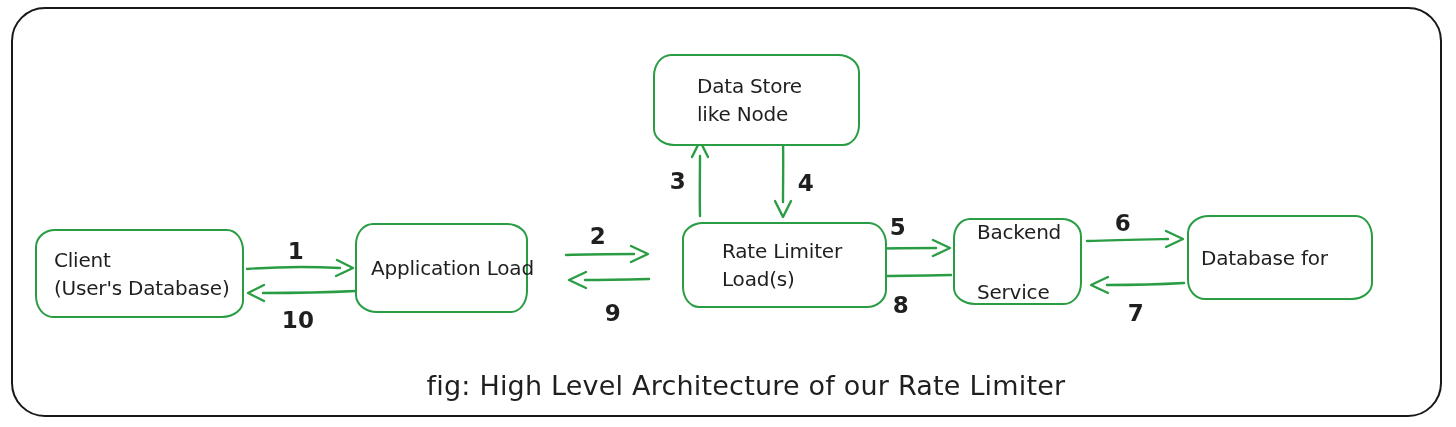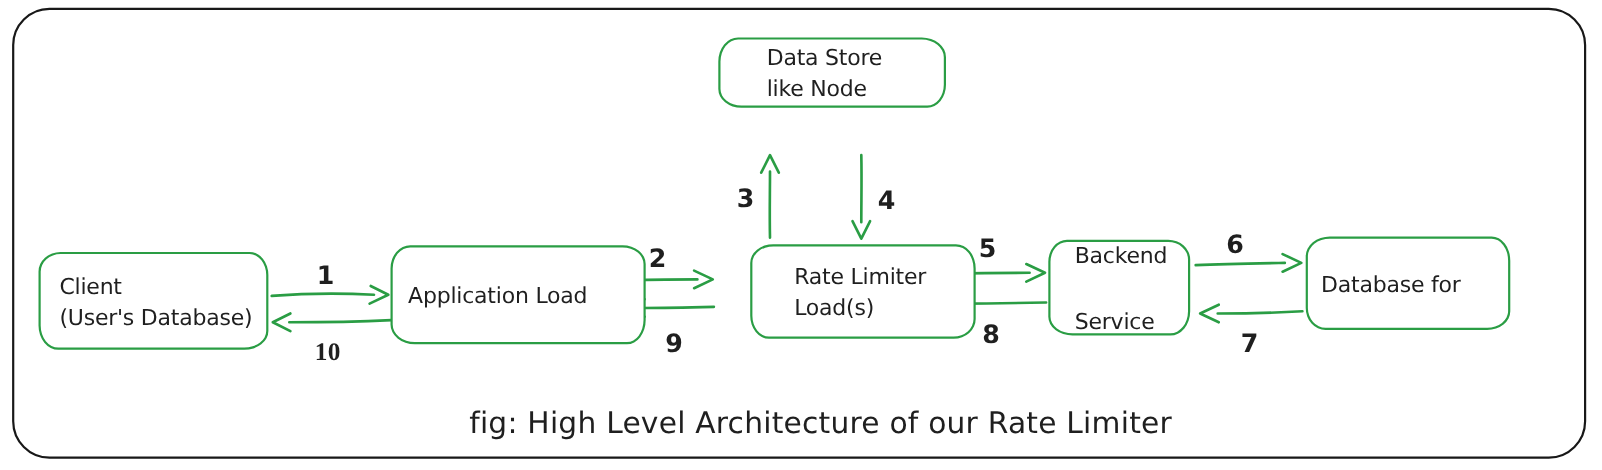--- a/index.html
+++ b/index.html
@@ -112,30 +112,30 @@
       <path d="M1184,283 C1158,284.5 1132,285 1107,285"></path>
       <polyline points="1108,277 1091,285 1108,293"></polyline>
     </g>
   </svg>
 
   <div class="node" style="left:35px; top:229px; width:209px; height:89px; padding-left:17px; border-radius:20px 17px 22px 18px / 18px 21px 17px 22px;justify-content:center;">
     <span class="nline">Client</span>
     <span class="nline">(User's Database)</span>
   </div>
 
-  <div class="node" style="left:355px; top:223px; width:232px; height:90px; padding-left:14px; border-radius:18px 21px 17px 22px / 21px 17px 22px 18px;">
+  <div class="node" style="left:355px; top:223px; width:173px; height:90px; padding-left:14px; border-radius:18px 21px 17px 22px / 21px 17px 22px 18px;">
     <span class="nline">Application Load</span>
   </div>
 
   <div class="node" style="left:650px; top:222px; width:205px; height:86px; padding-left:38px; border-radius:21px 18px 20px 17px / 17px 22px 18px 21px;margin-left:32px;">
     <span class="nline">Rate Limiter</span>
     <span class="nline">Load(s)</span>
   </div>
 
-  <div class="node" style="left:653px; top:34px; width:207px; height:64px; padding-left:42px; border-radius:18px 22px 17px 21px / 22px 18px 21px 17px;">
+  <div class="node" style="left:653px; top:54px; width:207px; height:92px; padding-left:42px; border-radius:18px 22px 17px 21px / 22px 18px 21px 17px;">
     <span class="nline">Data Store</span>
     <span class="nline">like Node</span>
   </div>
 
   <div class="node" style="left:953px; top:218px; width:129px; height:87px; padding-left:22px; border-radius:17px 20px 18px 22px / 20px 18px 22px 17px;gap:32px;">
     <span class="nline">Backend</span>
     <span class="nline">Service</span>
   </div>
 
   <div class="node" style="left:1187px; top:215px; width:186px; height:85px; padding-left:12px; border-radius:22px 17px 21px 18px / 18px 22px 17px 20px;">
@@ -144,17 +144,17 @@
 
   <div class="num" style="left:296px;  top:251px;">1</div>
   <div class="num" style="left:598px;  top:236px;">2</div>
   <div class="num" style="left:678px;  top:181px;">3</div>
   <div class="num" style="left:806px;  top:183px;">4</div>
   <div class="num" style="left:898px;  top:227px;">5</div>
   <div class="num" style="left:1123px; top:223px;">6</div>
   <div class="num" style="left:1136px; top:313px;">7</div>
   <div class="num" style="left:901px;  top:305px;">8</div>
   <div class="num" style="left:613px;  top:313px;">9</div>
-  <div class="num" style="left:298px;  top:320px;font-family:Liberation Serif, serif;">10</div>
+  <div class="num" style="left:298px;  top:320px;">10</div>
 
   <div class="caption">fig: High Level Architecture of our Rate Limiter</div>
 
 </div>
 
 </body></html>

